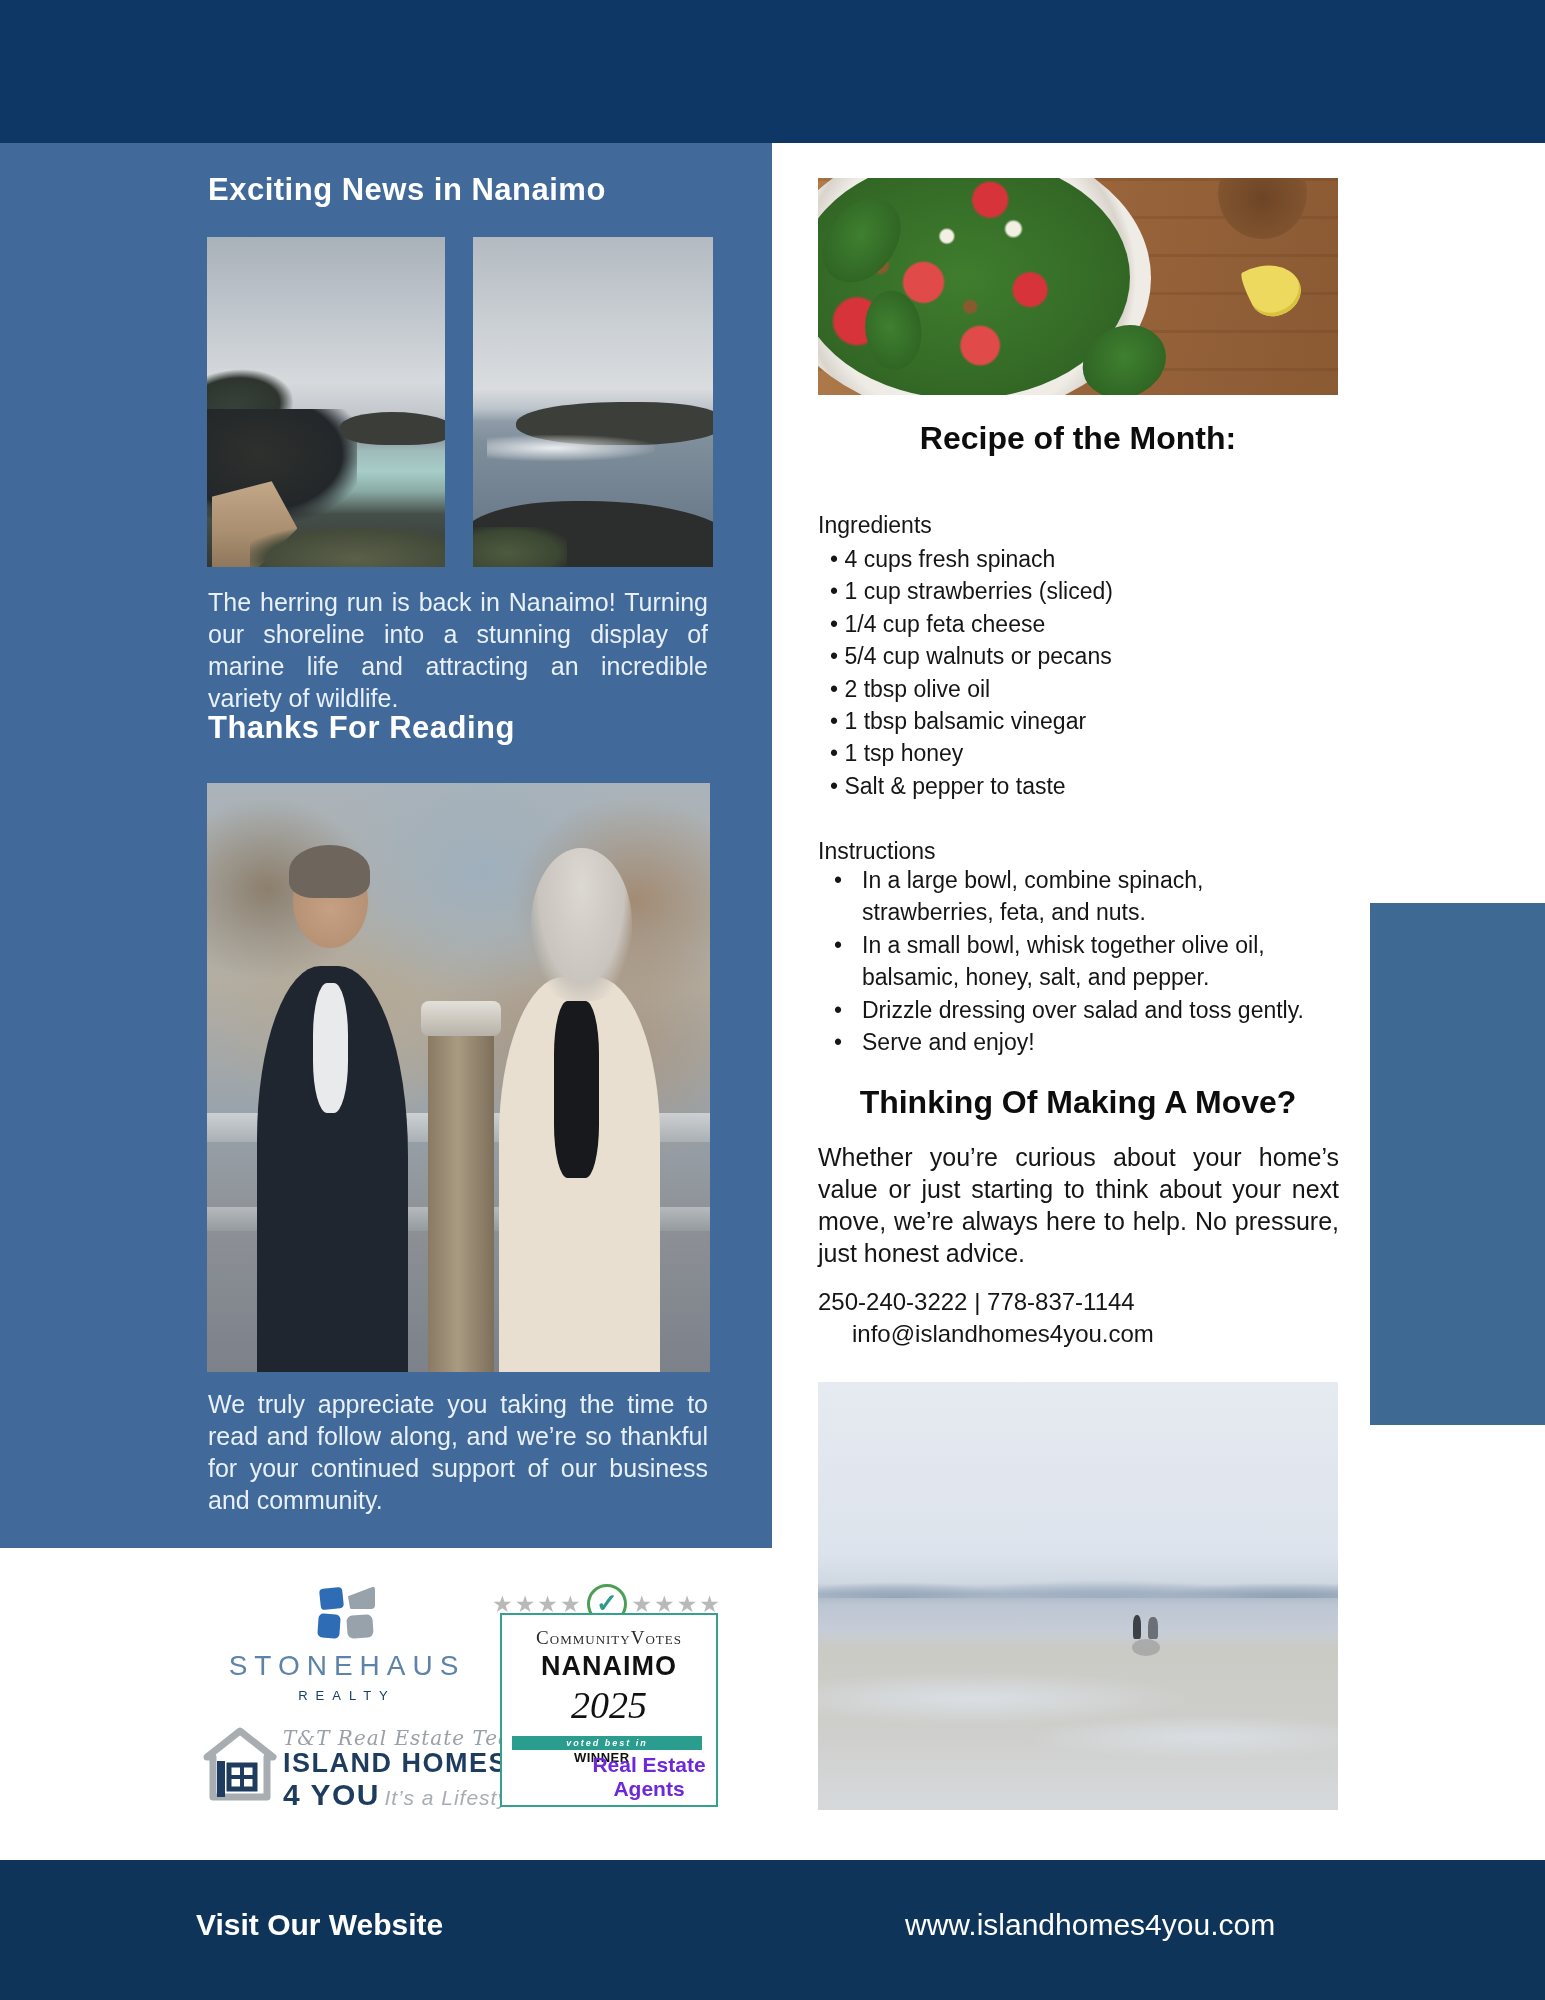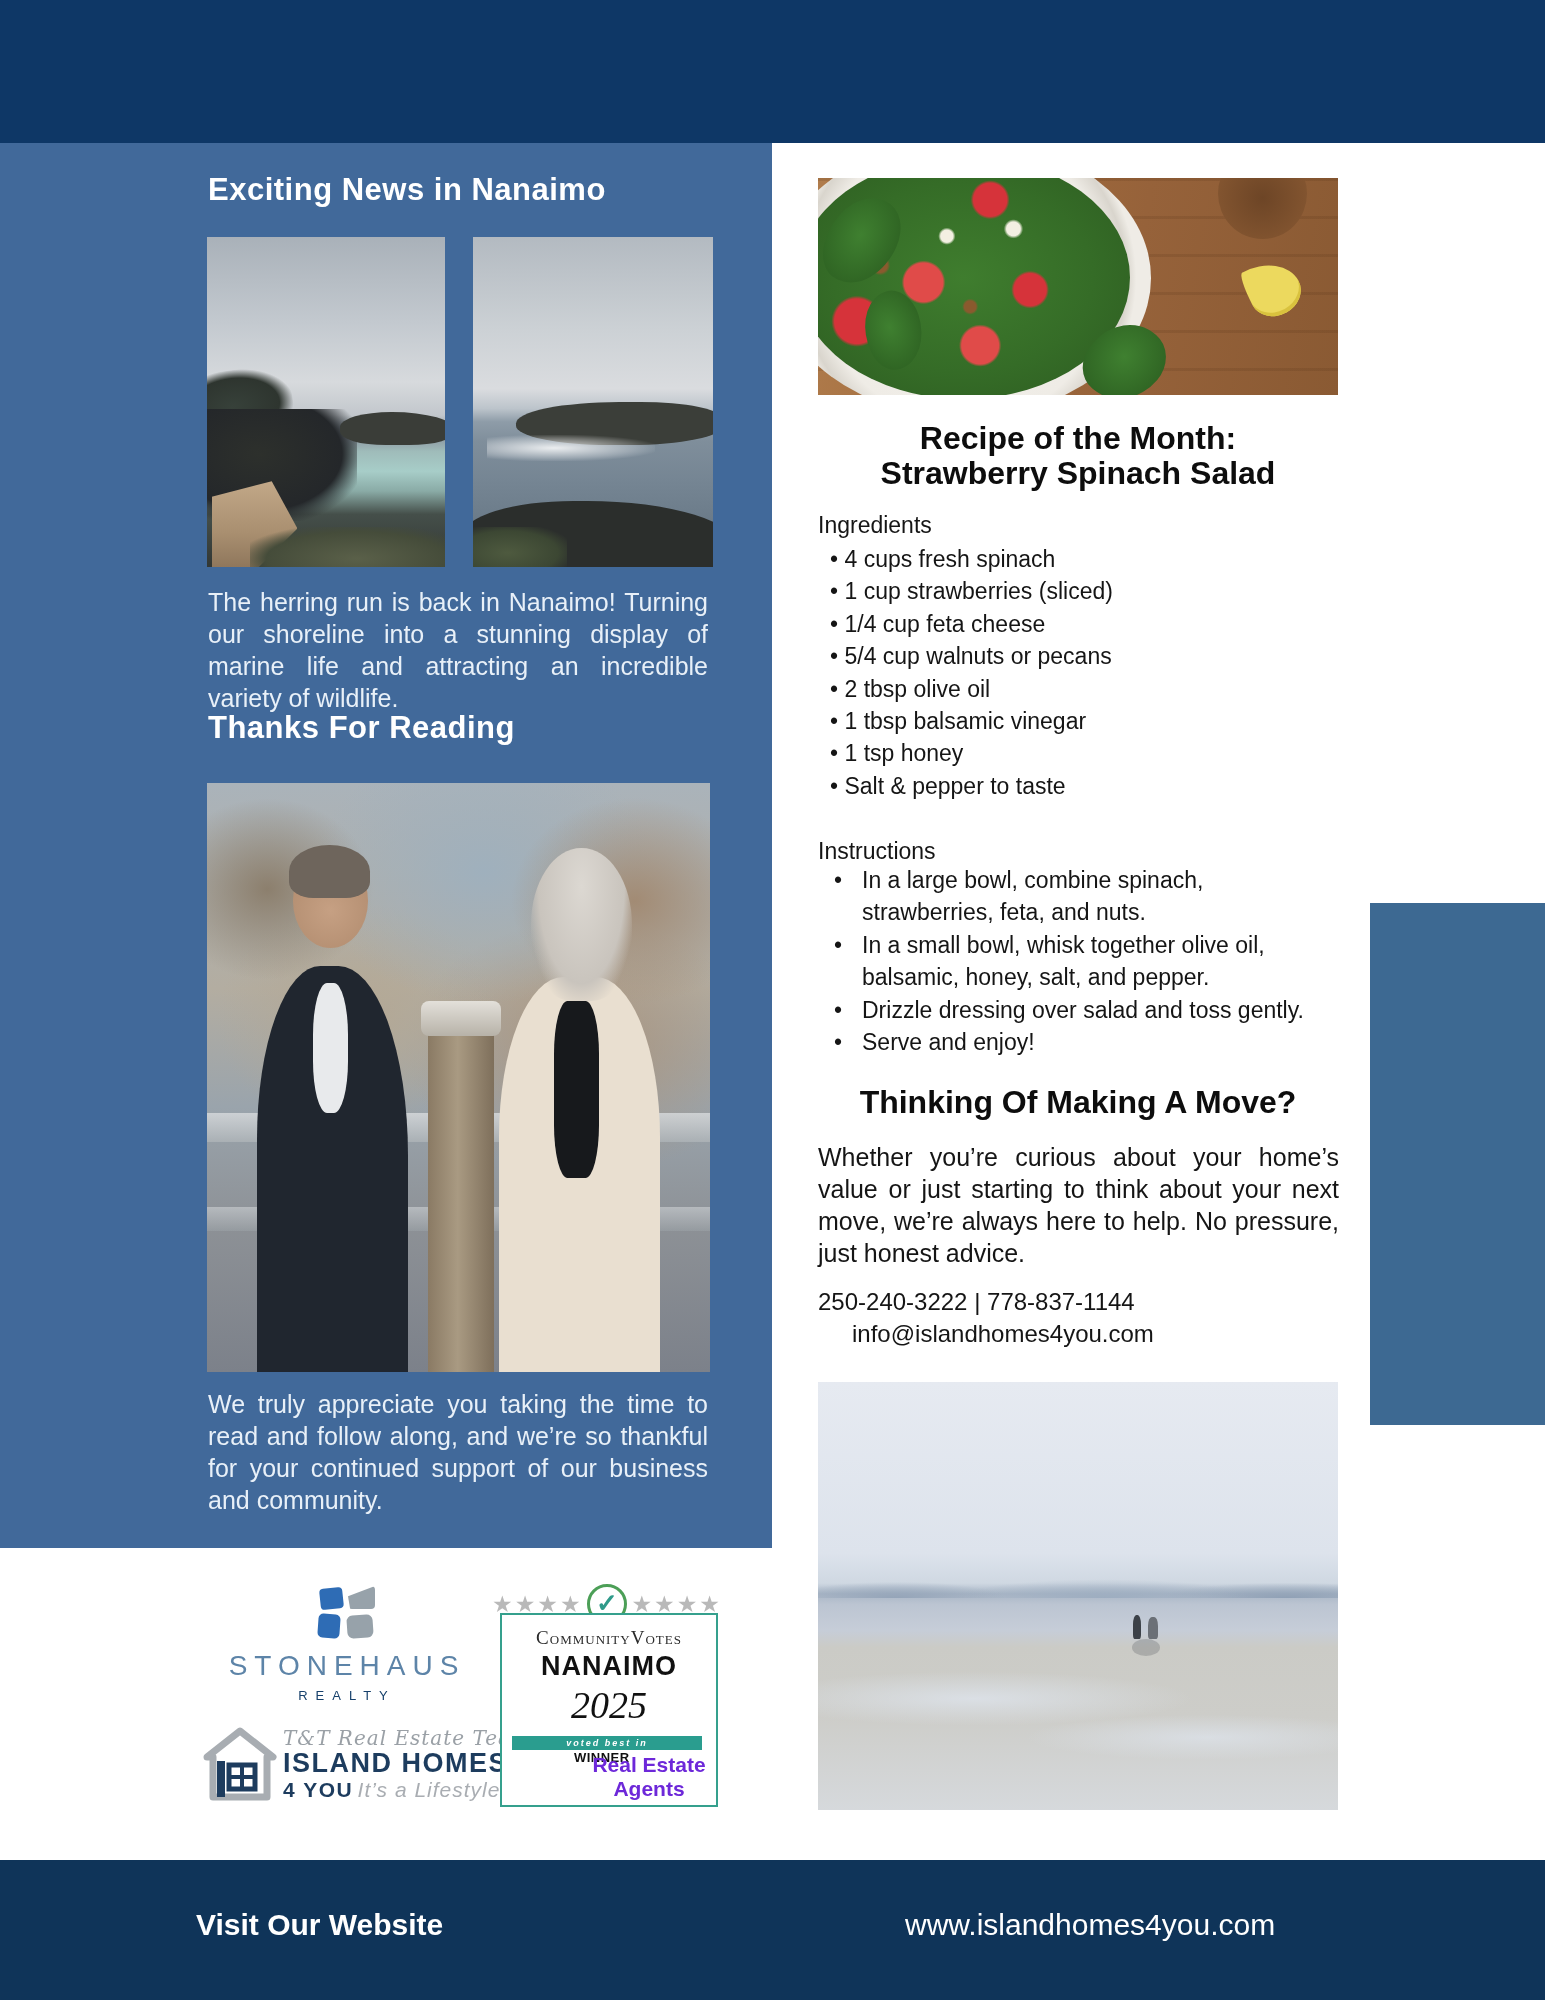--- a/index.html
+++ b/index.html
@@ -99,21 +99,21 @@
   #photo-beach .fig1{left:60.5%;top:54.5%;width:1.6%;height:5.5%;background:#3c4148;border-radius:40% 40% 20% 20%;}
   #photo-beach .fig2{left:63.5%;top:54.8%;width:1.8%;height:5.2%;background:#6b7077;border-radius:40% 40% 20% 20%;}
   #photo-beach .fig-reflect{left:60.3%;top:60%;width:5.5%;height:4%;background:rgba(70,76,84,.25);border-radius:50%;}
 
   
   .stonehaus-name{width:260px;text-align:center;color:#5d84a8;font-size:28px;font-weight:300;letter-spacing:7px;}
   .stonehaus-sub{width:260px;text-align:center;color:#16406b;font-size:13px;letter-spacing:8px;}
   .tile{position:absolute;}
   .team-script{font-family:"DejaVu Serif",serif;font-style:italic;color:#9aa0a6;font-size:20px;letter-spacing:1px;}
   .island-line1{color:#1d3c5e;font-weight:bold;font-size:27px;letter-spacing:1.5px;}
-  .island-line2{color:#1d3c5e;font-weight:bold;font-size:21px;letter-spacing:1.5px;}
+  .island-line2{color:#1d3c5e;font-weight:bold;font-size:30px;letter-spacing:1.5px;}
   .island-tagline{font-style:italic;color:#a9adb2;font-size:21px;font-weight:normal;letter-spacing:1px;}
   .stars{color:#b9b9b9;font-size:23px;letter-spacing:2px;}
   .check-circle{display:inline-block;width:34px;height:34px;border:3px solid #4c9f57;border-radius:50%;
      color:#2f9a8a;font-size:26px;font-weight:bold;text-align:center;line-height:32px;background:#fff;}
   #badge-box{left:500px;top:1613px;width:214px;height:190px;border:2px solid #35a08d;background:#ffffff;}
   .badge-org{width:100%;text-align:center;font-family:"Liberation Serif",serif;font-variant:small-caps;
      color:#2b2b2b;font-size:19px;letter-spacing:1px;}
   .badge-city{width:100%;text-align:center;color:#111;font-weight:800;font-size:27px;letter-spacing:1px;}
   .badge-year-row{width:100%;display:flex;justify-content:center;align-items:center;gap:8px;flex-direction:column;}
   .badge-year{font-family:"Liberation Serif",serif;font-style:italic;font-size:38px;color:#111;}
@@ -178,21 +178,20 @@
     <div class="abs bowl"></div>
     <div class="abs salad"></div>
     <div class="abs walnut-bowl"></div>
     <div class="abs lemon"></div>
     <div class="abs leaf" style="left:2%;top:8%;width:13%;height:42%;transform:rotate(24deg);"></div>
     <div class="abs leaf" style="left:9%;top:52%;width:11%;height:36%;transform:rotate(-18deg);"></div>
     <div class="abs leaf" style="left:52%;top:66%;width:14%;height:38%;transform:rotate(40deg);"></div>
   </div>
 
   <div class="abs recipe-title" style="left:818px;top:421px;">Recipe of the Month:</div>
-  <div class="abs recipe-title" style="left:818px;top:456px;">Strawberry Spinach Salad</div>
 
   <div class="abs label" style="left:818px;top:512px;">Ingredients</div>
   <div class="abs ing-list" style="left:818px;top:543px;">
       <div class="ing-item">4 cups fresh spinach</div>
       <div class="ing-item">1 cup strawberries (sliced)</div>
       <div class="ing-item">1/4 cup feta cheese</div>
       <div class="ing-item">5/4 cup walnuts or pecans</div>
       <div class="ing-item">2 tbsp olive oil</div>
       <div class="ing-item">1 tbsp balsamic vinegar</div>
       <div class="ing-item">1 tsp honey</div>

